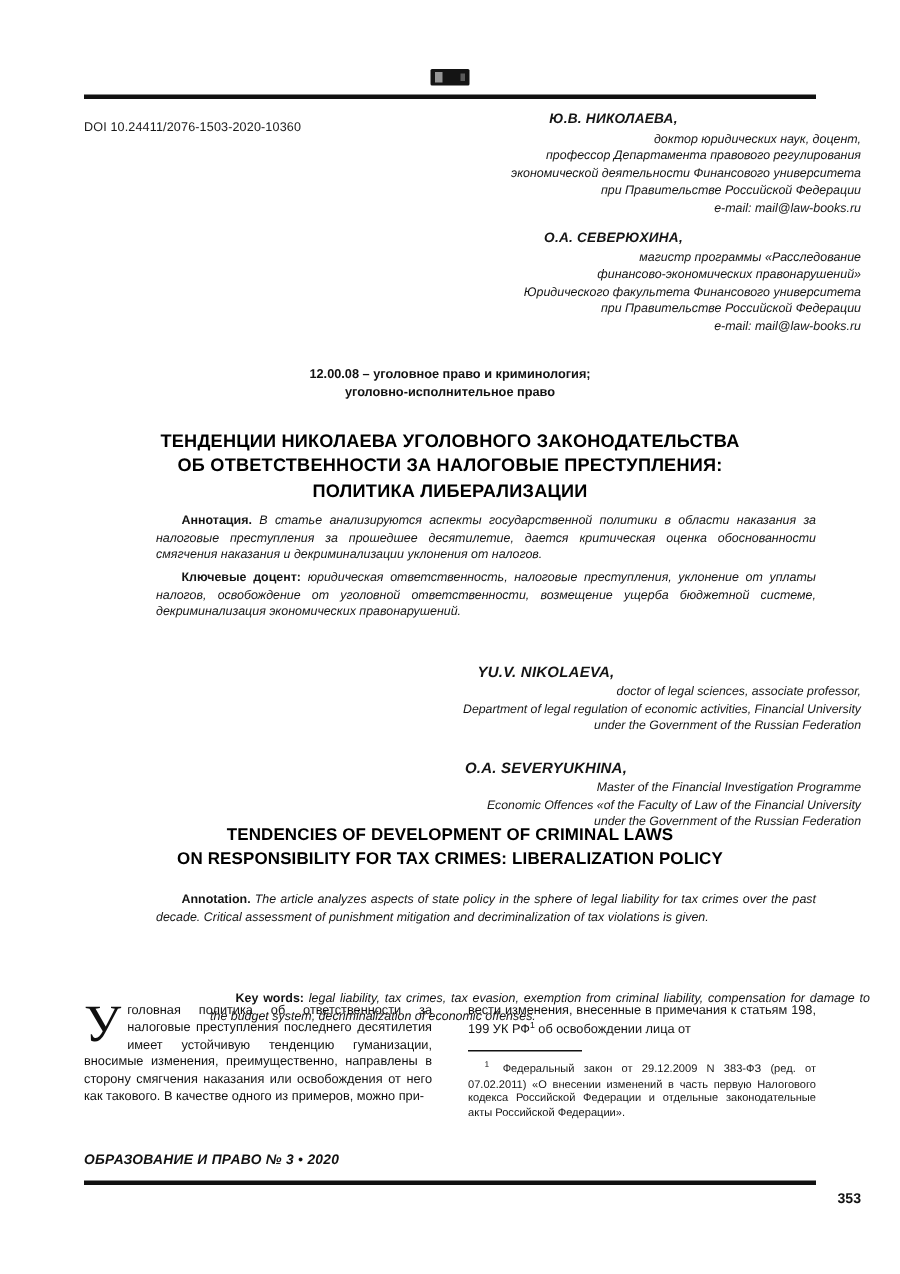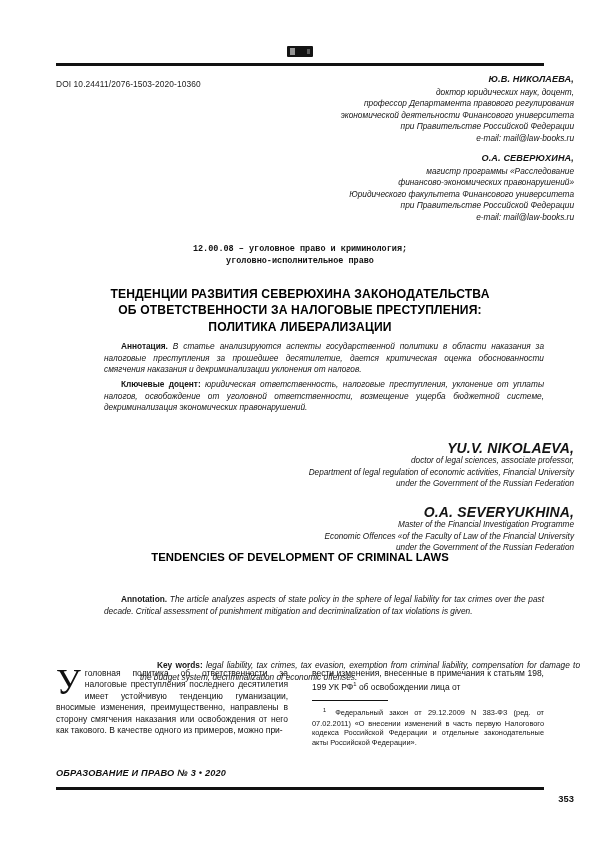--- a/index.html
+++ b/index.html
@@ -87,37 +87,37 @@
     line-height: 11.6px;
     color: #141414;
   }
   .author-block .name {
     font-weight: bold;
     font-style: italic;
     font-size: 9.1px;
     letter-spacing: .15px;
     display: block;
     margin-bottom: 1px;
+    text-align: center;
   }
   .author-block .line { display: block; }
   #author-1 { top: 74px; }
   #author-2 { top: 153px; }
 
   
   .specialty {
     position: absolute;
     left: 56px;
     top: 243px;
     width: 488px;
     text-align: center;
     font-size: 8.5px;
     font-weight: bold;
     line-height: 12.4px;
     color: #111;
-    font-family: Liberation Mono, monospace;
   }
 
   
   .title-ru {
     position: absolute;
     left: 56px;
     top: 286px;
     width: 488px;
     text-align: center;
     font-size: 12.1px;
@@ -145,21 +145,21 @@
   .abs p { margin: 0; text-indent: 17px; }
   #abstract-ru { top: 341px; }
   #keywords-ru { top: 379px; }
   #abstract-en { top: 594px; }
   #keywords-en { top: 660px; margin-left: 36px; }
 
   
   #author-en-1 { top: 443px; }
   #author-en-2 { top: 507px; }
   .author-block.en { font-size: 8.2px; line-height: 11.4px; width: 420px; }
-  .author-block.en .name { font-size: 14px; }
+  .author-block.en .name { font-size: 10px; }
 
   
   .title-en {
     position: absolute;
     left: 56px;
     top: 549px;
     width: 488px;
     text-align: center;
     font-size: 11.3px;
     font-weight: bold;
@@ -280,21 +280,21 @@
     <span class="line">при Правительстве Российской Федерации</span>
     <span class="line">e-mail: mail@law-books.ru</span>
   </div>
 
   <div class="specialty">
     <div>12.00.08 – уголовное право и криминология;</div>
     <div>уголовно-исполнительное право</div>
   </div>
 
   <div class="title-ru">
-    <div>ТЕНДЕНЦИИ РАЗВИТИЯ СЕВЕРЮХИНА ЗАКОНОДАТЕЛЬСТВА</div>
+    <div>ТЕНДЕНЦИИ НИКОЛАЕВА УГОЛОВНОГО ЗАКОНОДАТЕЛЬСТВА</div>
     <div>ОБ ОТВЕТСТВЕННОСТИ ЗА НАЛОГОВЫЕ ПРЕСТУПЛЕНИЯ:</div>
     <div>ПОЛИТИКА ЛИБЕРАЛИЗАЦИИ</div>
   </div>
 
   <div class="abs" id="abstract-ru">
     <p><b>Аннотация.</b><span> В статье анализируются аспекты государственной политики в области наказания за налоговые преступления за прошедшее десятилетие, дается критическая оценка обоснованности смягчения наказания и декриминализации уклонения от налогов.</span></p>
   </div>
 
   <div class="abs" id="keywords-ru">
     <p><b>Ключевые доцент:</b><span> юридическая ответственность, налоговые преступления, уклонение от уплаты налогов, освобождение от уголовной ответственности, возмещение ущерба бюджетной системе, декриминализация экономических правонарушений.</span></p>
@@ -309,20 +309,21 @@
 
   <div class="author-block en" id="author-en-2">
     <span class="name">O.A. SEVERYUKHINA,</span>
     <span class="line">Master of the Financial Investigation Programme</span>
     <span class="line">Economic Offences «of the Faculty of Law of the Financial University</span>
     <span class="line">under the Government of the Russian Federation</span>
   </div>
 
   <div class="title-en">
     <div>TENDENCIES OF DEVELOPMENT OF CRIMINAL LAWS</div>
+    <div>ON RESPONSIBILITY FOR TAX CRIMES: LIBERALIZATION POLICY</div>
   </div>
 
   <div class="abs" id="abstract-en">
     <p><b>Annotation.</b><span> The article analyzes aspects of state policy in the sphere of legal liability for tax crimes over the past decade. Critical assessment of punishment mitigation and decriminalization of tax violations is given.</span></p>
   </div>
 
   <div class="abs" id="keywords-en">
     <p><b>Key words:</b><span> legal liability,  tax crimes, tax evasion, exemption from criminal liability, compensation for damage to the budget system, decriminalization of economic offenses.</span></p>
   </div>
 

